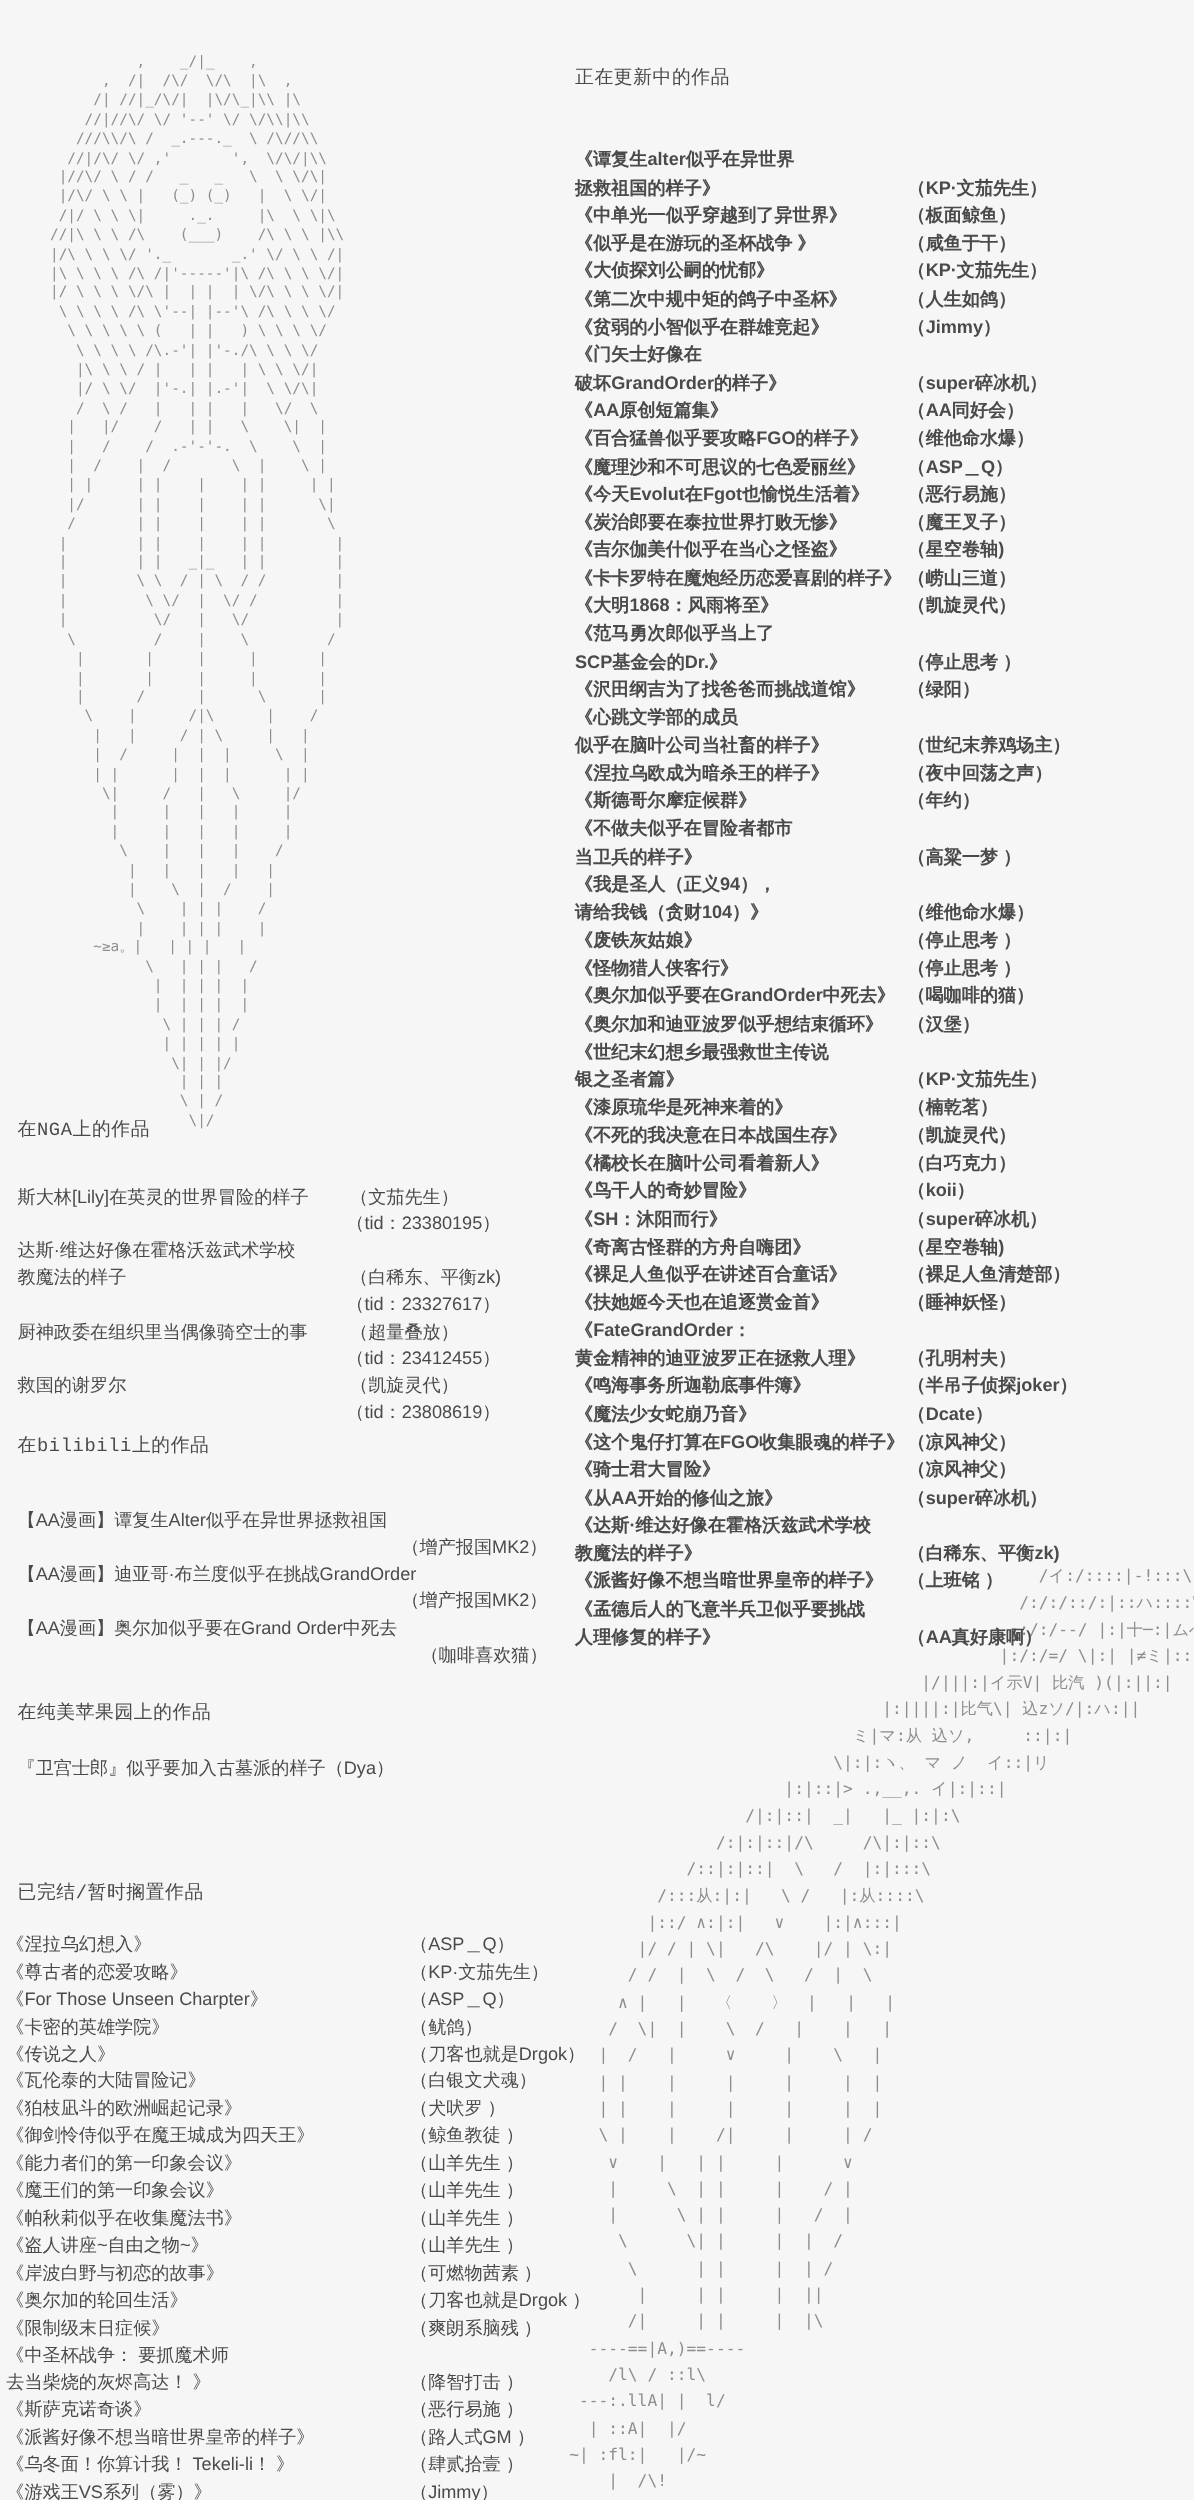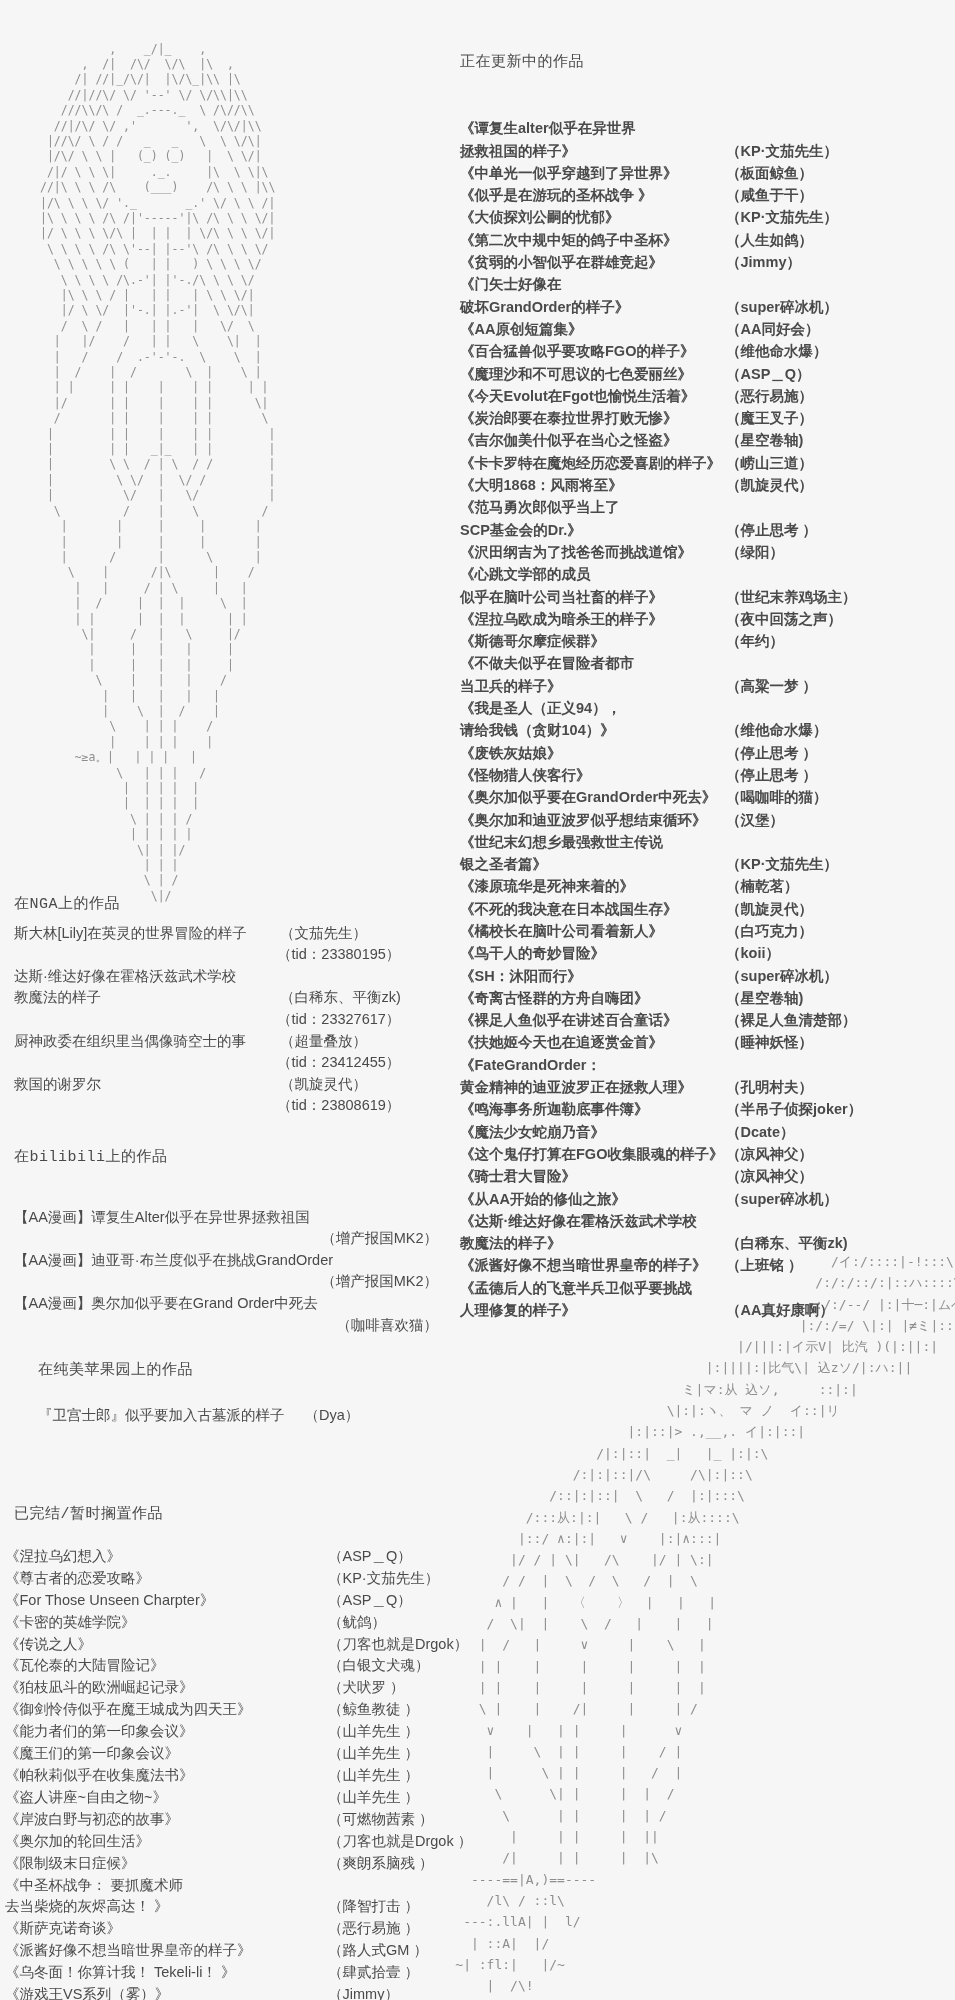--- a/index.html
+++ b/index.html
@@ -25,32 +25,32 @@
   .line{display:flex;}
   .t{flex:none;white-space:pre;}
   .t2{text-align:left;}
   .a{white-space:pre;}
   
   #updating{left:460px;top:52px;width:495px;font-size:14.5px;line-height:22.3px;}
   #updating .entries{margin-top:43px;font-weight:bold;}
   #updating .t{width:266px;}
   
   #nga{left:14px;top:894px;width:442px;font-size:14.5px;line-height:21.6px;}
-  #nga .entries{margin-top:7px;}
+  #nga .entries{margin-top:32px;}
   #nga .t{width:266px;}
   #nga .tid{margin-left:263px;white-space:pre;}
   
   #bili{left:14px;top:1147px;width:424px;font-size:14.5px;line-height:21.6px;}
   #bili .entries{margin-top:38px;}
   #bili .bili-title{white-space:pre;}
   #bili .bili-author{text-align:right;white-space:pre;}
   
-  #apple{left:14px;top:1360px;width:442px;font-size:14.5px;line-height:21.6px;margin-left:24px;}
+  #apple{left:14px;top:1360px;width:442px;font-size:14.5px;line-height:21.6px;}
   #apple .entries{margin-top:23px;}
-  #apple .line{gap:20px;}
+  #apple .line{}
   
   #finished{left:5px;top:1504px;width:478px;font-size:14.5px;line-height:21.9px;}
   #finished h2{padding-left:9px;}
   #finished .entries{margin-top:20px;}
   #finished .t{width:323px;}
 </style>
 </head>
 <body>
 
 <pre id="art-top" class="art">          ,    _/|_    ,

